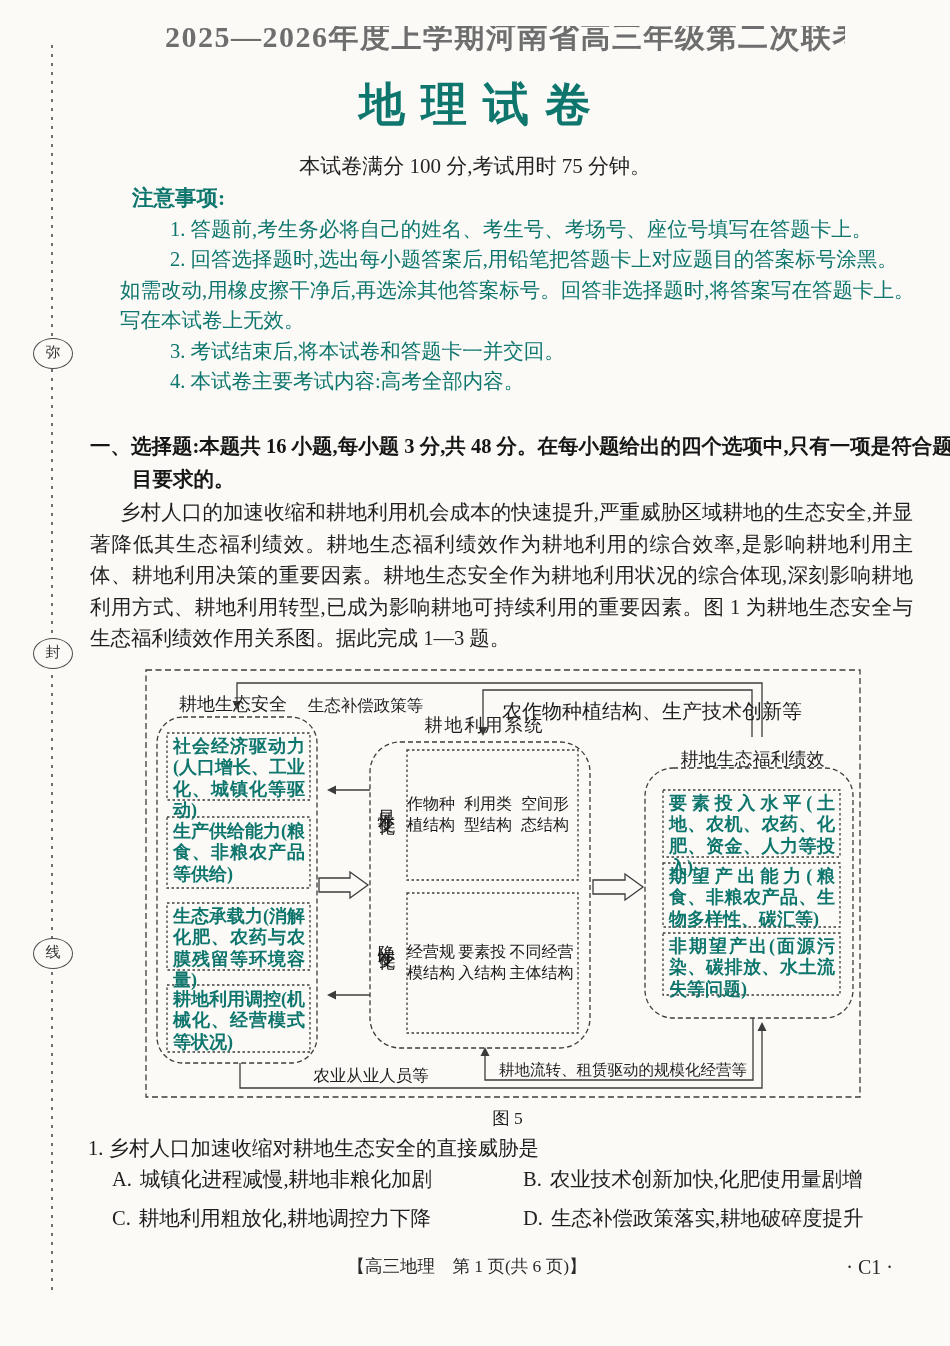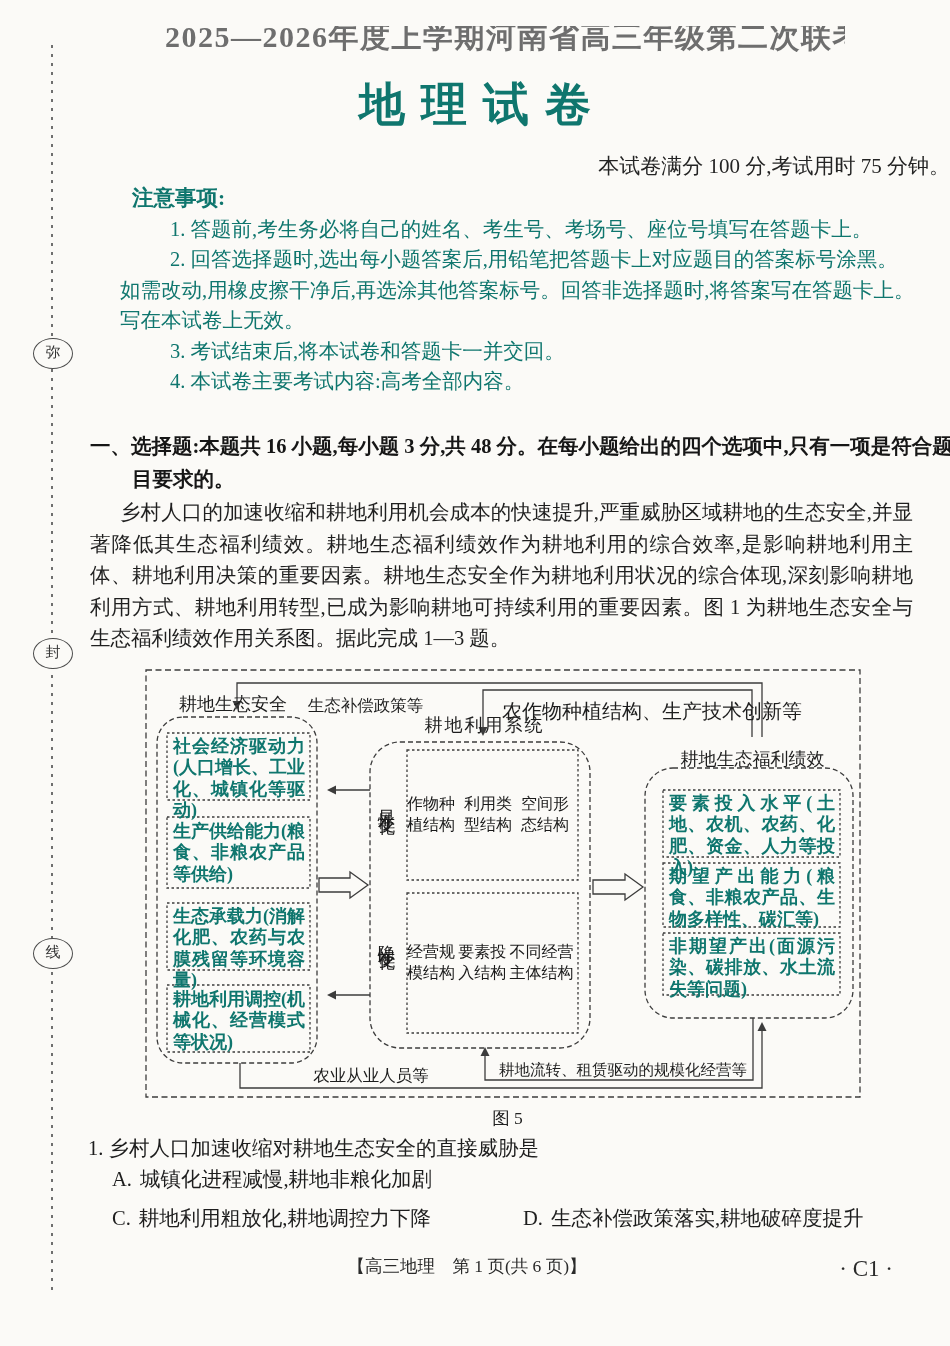--- a/index.html
+++ b/index.html
@@ -24,21 +24,21 @@
   }
   #clipped-header span{
     display:block;margin-top:-9px;font-size:30px;line-height:40px;font-weight:bold;
     color:#6e6e6e;text-align:center;letter-spacing:1.5px;white-space:nowrap;
   }
   #paper-title{
     position:absolute;left:0;right:0;top:64px;text-align:center;
     font-size:46px;font-weight:bold;letter-spacing:16px;text-indent:16px;color:#0f766e;margin-top:10px;
   }
   #paper-subtitle{
-    position:absolute;left:0;right:0;top:152px;text-align:right;font-size:21px;color:#242424;
+    position:absolute;left:0;right:0;top:152px;text-align:center;font-size:21px;color:#242424;
   }
   
   #notice{position:absolute;left:120px;top:183px;width:795px;font-size:20.5px;line-height:30.5px;color:#0f766e;}
   #notice .nt-heading{font-weight:bold;font-size:21.5px;margin-left:12px;}
   #notice .nt-item{text-indent:50px;}
   
   #section-heading{
     position:absolute;left:90px;top:430px;width:824px;font-weight:bold;
     font-size:20.5px;line-height:33px;padding-left:42px;text-indent:-42px;color:#161616;
   }
@@ -63,21 +63,21 @@
   .d-vertical{
     position:absolute;writing-mode:vertical-rl;font-size:17px;letter-spacing:3px;color:#1a1a1a;
   }
   #figure-caption{position:absolute;left:145px;top:1106px;width:725px;text-align:center;font-size:17.5px;color:#222;}
   
   #question-1{position:absolute;left:88px;top:1134px;width:824px;font-size:20.5px;color:#1d1d1d;}
   .option{position:absolute;font-size:20.5px;color:#1d1d1d;white-space:nowrap;}
   .option .opt-label{margin-right:8px;}
   
   #footer-center{position:absolute;left:0;right:16px;top:1254px;text-align:center;font-size:17.5px;color:#2a2a2a;}
-  #footer-right{position:absolute;right:57px;top:1256px;font-size:23px;color:#2a2a2a;}
+  #footer-right{position:absolute;right:57px;top:1256px;font-size:20px;color:#2a2a2a;}
 </style>
 </head>
 <body>
 
 <div id="page">
 
   <div id="seal-line"></div>
   <div class="seal-mark" style="top:338px">弥</div>
   <div class="seal-mark" style="top:638px">封</div>
   <div class="seal-mark" style="top:938px">线</div>
@@ -180,20 +180,23 @@
 
   <div id="figure-caption">图 5</div>
 
   <div id="question-1">
     <span class="opt-label">1.</span>
     <span>乡村人口加速收缩对耕地生态安全的直接威胁是</span>
   </div>
   <div class="option" style="left:112px;top:1165px">
     <span class="opt-label">A.</span><span>城镇化进程减慢,耕地非粮化加剧</span>
   </div>
+  <div class="option" style="left:523px;top:1165px">
+    <span class="opt-label">B.</span><span>农业技术创新加快,化肥使用量剧增</span>
+  </div>
   <div class="option" style="left:112px;top:1204px">
     <span class="opt-label">C.</span><span>耕地利用粗放化,耕地调控力下降</span>
   </div>
   <div class="option" style="left:523px;top:1204px">
     <span class="opt-label">D.</span><span>生态补偿政策落实,耕地破碎度提升</span>
   </div>
 
   <div id="footer-center">【高三地理　第 1 页(共 6 页)】</div>
   <div id="footer-right">· C1 ·</div>
 

